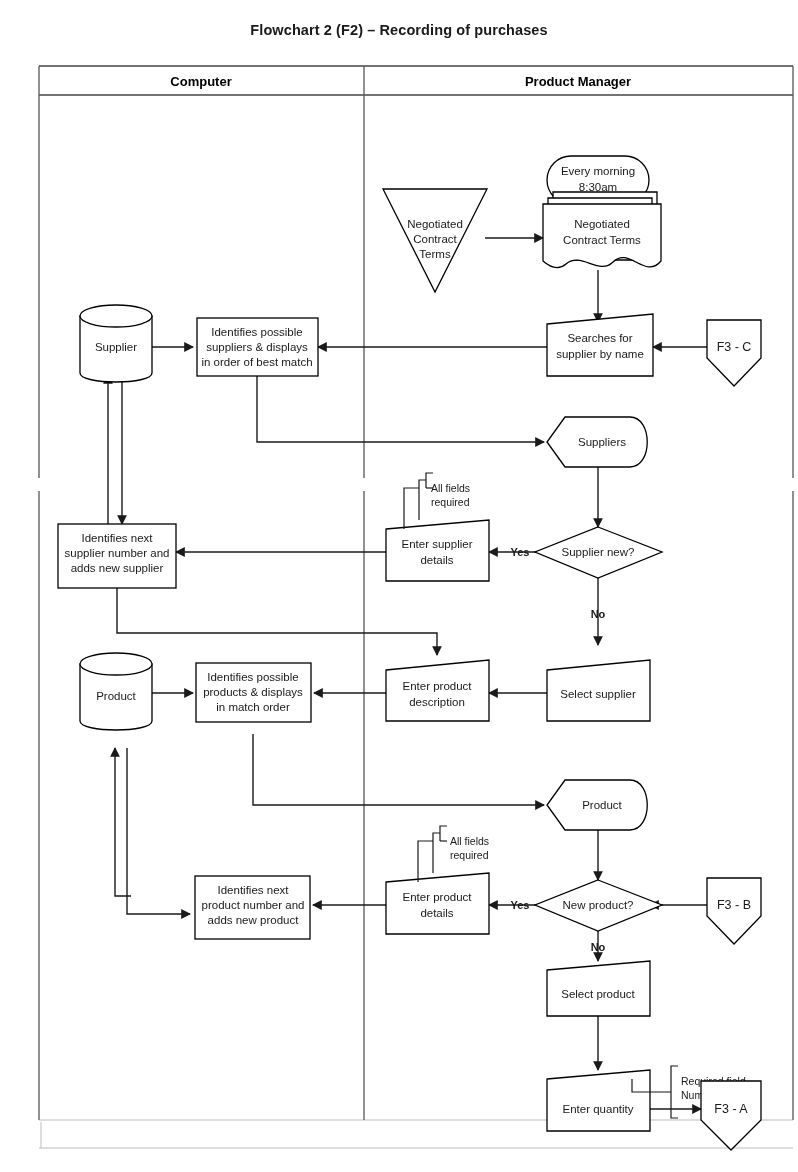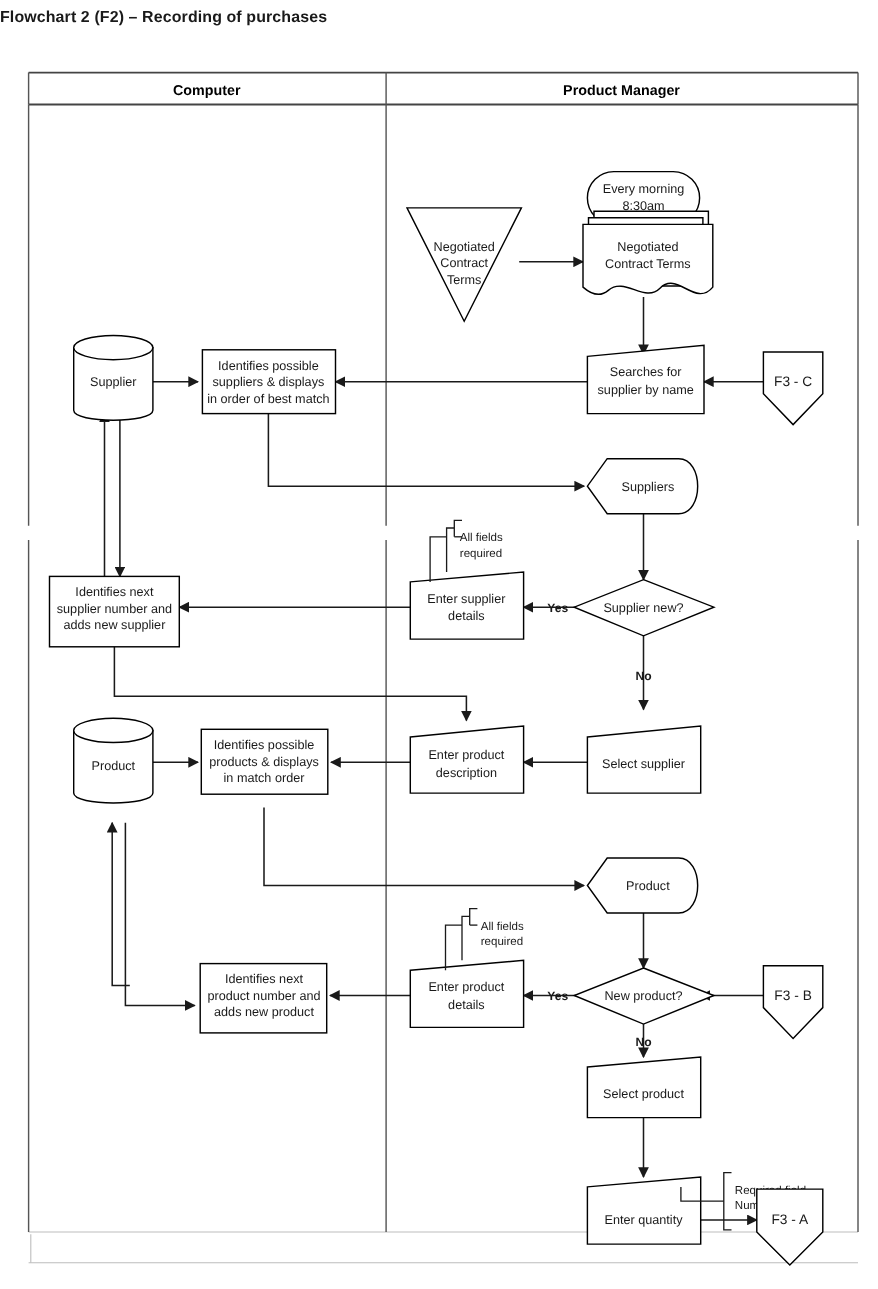--- a/index.html
+++ b/index.html
@@ -15,31 +15,31 @@
     overflow: hidden;
   }
   #page {
     position: absolute;
     inset: 0;
     background: #ffffff;
   }
   #title {
     position: absolute;
     left: 0;
-    top: 8px;
+    top: 22px;
     width: 798px;
-    text-align: left;
+    text-align: center;
     font-size: 14.5px;
     font-weight: bold;
     color: #1a1a1a;
     letter-spacing: 0.1px;
   }
   #chart-frame {
     position: absolute;
-    left: 4px;
+    left: 17px;
     top: 48px;
     width: 766px;
     height: 1124px;
   }
   svg {
     display: block;
   }
   .shape-label {
     font-family: "Liberation Sans", sans-serif;
     font-size: 11.5px;

